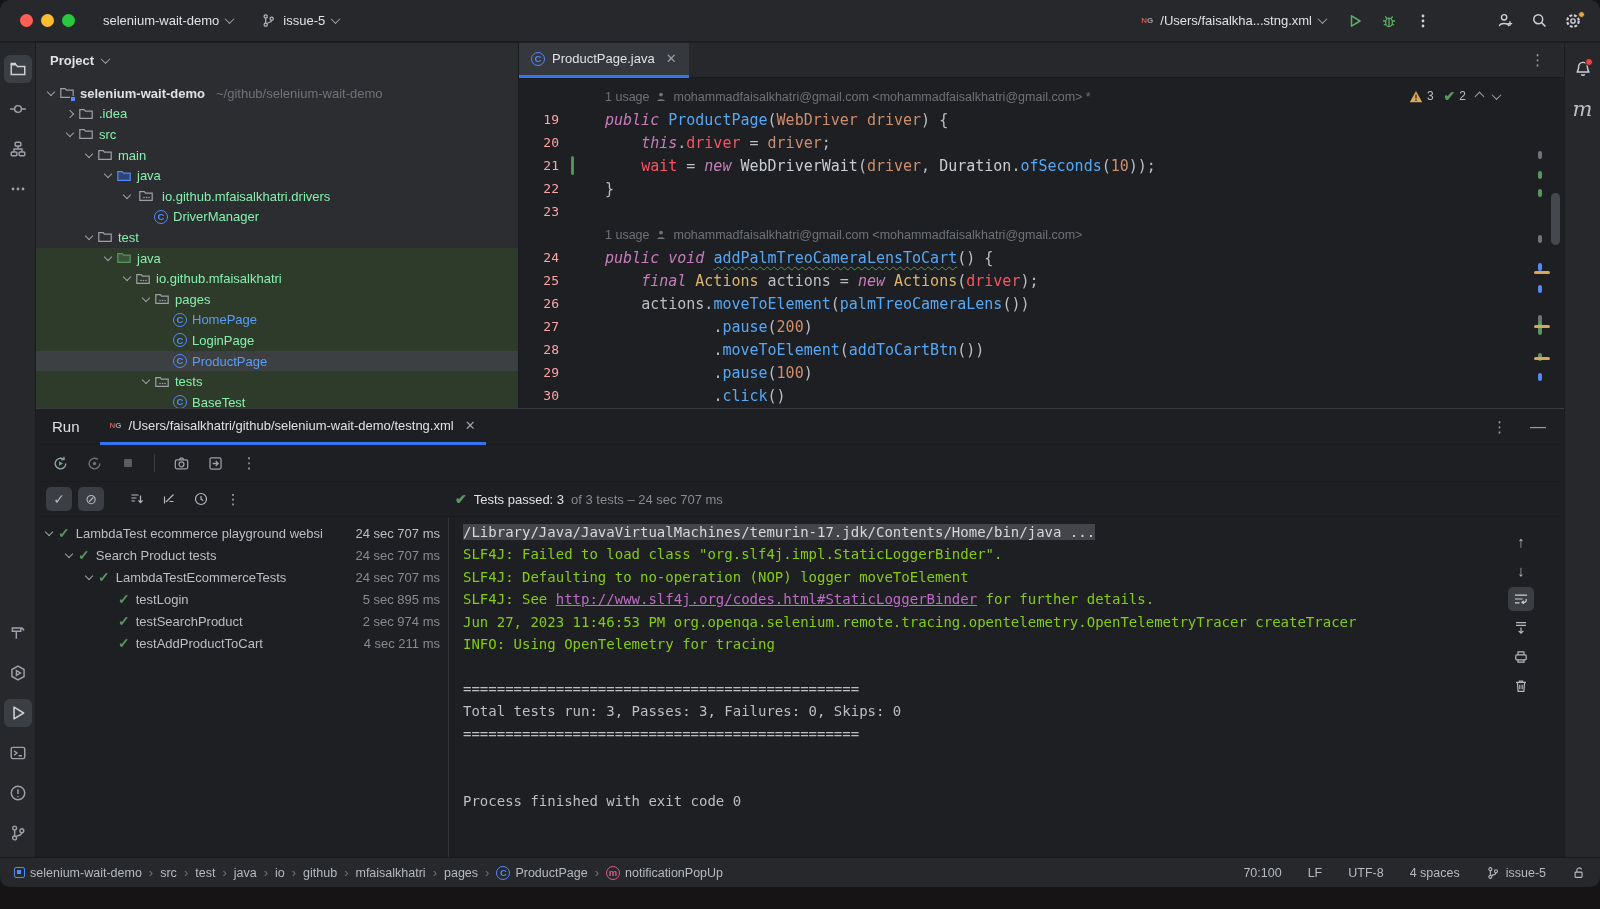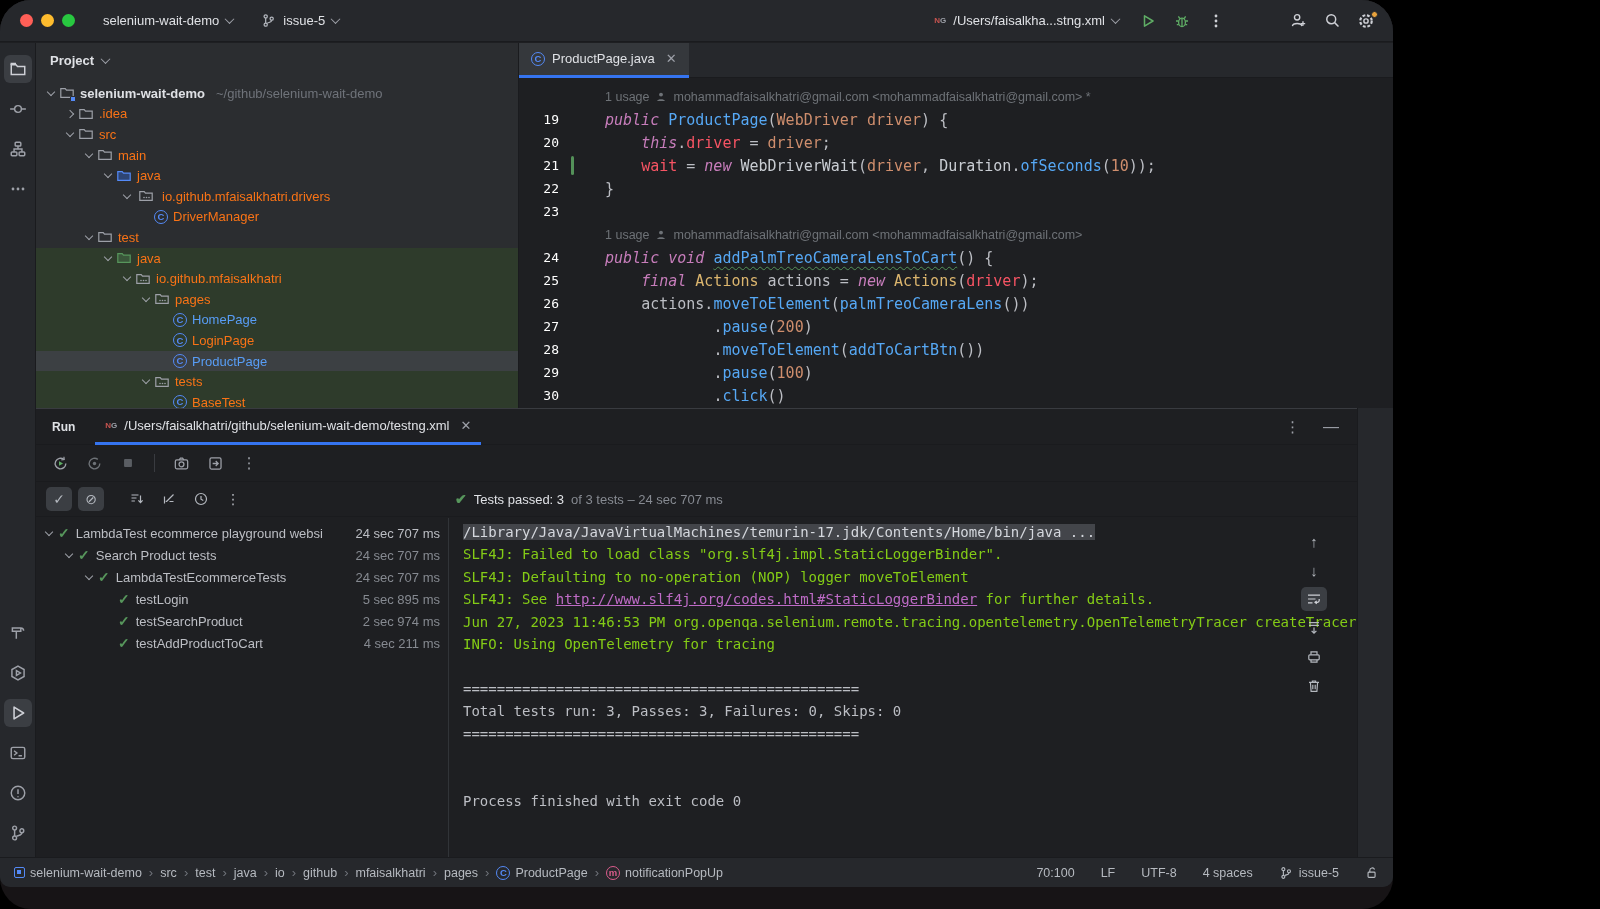--- a/index.html
+++ b/index.html
@@ -1,17 +1,17 @@
 <!DOCTYPE html>
 <html><head>
 <meta charset="utf-8">
 <style>
   * { margin:0; padding:0; box-sizing:border-box; }
   html,body { background:#000; }
-  #frame { position:relative; width:1393px; height:909px; background:#171416; font-family:"Liberation Sans",sans-serif; overflow:hidden;border-radius:31px; }
+  #frame { position:relative; width:1600px; height:909px; background:#171416; font-family:"Liberation Sans",sans-serif; overflow:hidden; }
   #window { position:absolute; left:0; top:0; right:0; height:887px; background:#1E1F22; border-radius:10px; overflow:hidden; color:#BCBEC4; }
 
   
   .titlebar { position:absolute; left:0; top:0; right:0; height:42px; background:#26282C; border-bottom:1px solid #1A1B1E; display:flex; align-items:center; }
   .lights { display:flex; gap:8px; padding:0 18px 0 20px; }
   .light { width:13px; height:13px; border-radius:50%; }
   .tb-item { display:flex; align-items:center; gap:7px; padding:5px 10px; border-radius:6px; color:#DFE1E5; font-size:13px; cursor:default; }
   .tb-right { margin-left:auto; display:flex; align-items:center; gap:4px; padding-right:12px; }
   .tb-btn { width:30px; height:28px; display:flex; align-items:center; justify-content:center; border-radius:6px; position:relative; }
   .chev { display:inline-block; width:7px; height:7px; border-right:1.4px solid #9DA0A8; border-bottom:1.4px solid #9DA0A8; transform:rotate(45deg) translate(-1px,-1px); }
@@ -29,21 +29,21 @@
   .st-spacer { flex:1; }
   .maven-m { font-family:"DejaVu Serif",serif; font-style:italic; font-size:21px; color:#BCBEC4; }
 
   
   .project-panel { position:absolute; left:36px; top:43px; width:483px; height:365px; background:#2B2D30; border-right:1px solid #1A1B1E; overflow:hidden; }
   .panel-header { height:35px; display:flex; align-items:center; gap:8px; padding-left:14px; color:#DFE1E5; font-size:13px; font-weight:bold; }
   .ptree { position:absolute; left:0; right:0; top:40px; bottom:0; overflow:hidden; }
   .prow { display:flex; align-items:center; gap:5px; height:20.6px; font-size:13px; white-space:nowrap; }
   .prow.green { background:#2E3B2B; }
   .prow.sel { background:#3C4043; }
-  .prow .lbl { color:#f97316; }
+  .prow .lbl { color:#86efac; }
   .prow .lbl.root { color:#DFE1E5; font-weight:bold; }
   .prow .lbl.open { color:#589DF6; }
   .prow .extra { color:#6F737A; margin-left:6px; }
   .tchev { display:inline-block; width:6px; height:6px; border-right:1.3px solid #9DA0A8; border-bottom:1.3px solid #9DA0A8; flex:none; }
   .tchev.v { transform:rotate(45deg); margin-top:-3px; }
   .tchev.r { transform:rotate(-45deg); }
   .tchev.none { border:none; }
   .ticon { width:16px; height:16px; flex:none; display:flex; align-items:center; justify-content:center; }
   .circ-icon { width:14px; height:14px; flex:none; border-radius:50%; display:flex; align-items:center; justify-content:center; font-size:9.5px; font-weight:bold; line-height:1; }
   .circ-icon.cls { border:1.3px solid #548AF7; color:#548AF7; }
@@ -51,42 +51,42 @@
 
   
   .editor { position:absolute; left:519px; top:43px; width:1045px; height:365px; background:#1E1F22; }
   .tabbar { height:35px; background:#26282C; border-bottom:1px solid #1A1B1E; display:flex; align-items:center; }
   .etab { height:35px; display:flex; align-items:center; gap:7px; padding:0 12px; background:#35383C; border-bottom:3px solid #3574F0; font-size:13px; color:#DFE1E5; }
   .etab .close { color:#9DA0A8; font-size:13px; margin-left:4px; }
   .tab-more { margin-left:auto; margin-right:18px; color:#9DA0A8; font-size:15px; letter-spacing:1px; }
   .inspections { position:absolute; top:45px; right:64px; display:flex; align-items:center; gap:10px; font-size:12px; color:#BCBEC4; }
   .code { position:absolute; left:0; right:30px; top:42px; bottom:0; font-family:"DejaVu Sans Mono","Liberation Mono",monospace; font-size:15px; overflow:hidden; }
   .crow { display:flex; height:23px; align-items:center; position:relative; white-space:pre; }
-  .gnum { width:40px; text-align:right; color:#ffffff; font-size:13px; flex:none; }
+  .gnum { width:40px; text-align:right; color:#fca5a5; font-size:13px; flex:none; }
   .gbar { position:absolute; left:52px; top:2px; bottom:2px; width:3px; border-radius:2px; background:#549159; }
   .ctext { margin-left:46px; }
   .hintline { margin-left:46px; font-family:"Liberation Sans",sans-serif; font-size:12.5px; color:#6E7277; display:flex; align-items:center; gap:6px; }
   .c-kw { color:#C77DBB; font-style:italic; }
   .c-decl { color:#56A8F5; }
   .c-declw { color:#56A8F5; text-decoration:underline wavy #549159 1px; text-underline-offset:3px; }
   .c-call { color:#56A8F5; }
   .c-cls { color:#CF8E6D; }
   .c-cls2 { color:#DBB56E; }
   .c-fld { color:#F75464; }
   .c-num { color:#CF8E6D; }
   .c-wh { color:#C9CDD3; }
   .c-p { color:#BCBEC4; }
   .sb-mark { position:absolute; width:4px; border-radius:2px; height:8px; right:22px; }
   .sb-mark.wide { width:16px; height:3px; right:14px; }
   .sb-thumb { position:absolute; right:4px; width:9px; height:52px; border-radius:5px; background:#45484D; }
 
   
   .run-panel { position:absolute; left:36px; top:408px; right:36px; bottom:30px; background:#1E1F22; border-top:1px solid #393B40; }
   .run-header { height:36px; display:flex; align-items:center; border-bottom:1px solid #1A1B1E; position:relative; }
-  .run-label { font-size:12px; font-weight:bold; color:#DFE1E5; padding:0 20px 0 16px; }
+  .run-label { font-size:15px; font-weight:normal; color:#DFE1E5; padding:0 20px 0 16px; }
   .rtab { height:36px; display:flex; align-items:center; gap:7px; padding:0 10px; border-bottom:3px solid #3574F0; font-size:13px; color:#DFE1E5; }
   .rtab .close { color:#9DA0A8; margin-left:4px; }
   .run-header-right { margin-left:auto; display:flex; align-items:center; gap:22px; padding-right:18px; color:#9DA0A8; }
   .run-toolbar { height:37px; display:flex; align-items:center; gap:6px; padding-left:10px; border-bottom:1px solid #1A1B1E; }
   .rt-btn { width:28px; height:26px; display:flex; align-items:center; justify-content:center; border-radius:5px; position:relative; }
   .rt-sep { width:1px; height:18px; background:#393B40; margin:0 6px; }
   .run-filter-row { height:35px; display:flex; align-items:center; gap:6px; padding-left:10px; border-bottom:1px solid #1A1B1E; position:relative; }
   .ft-btn { width:26px; height:24px; display:flex; align-items:center; justify-content:center; border-radius:5px; color:#B4B8BF; font-size:14px; }
   .ft-btn.sel { background:#3B3E43; }
   .run-status { position:absolute; left:419px; display:flex; align-items:center; gap:7px; font-size:13px; }

